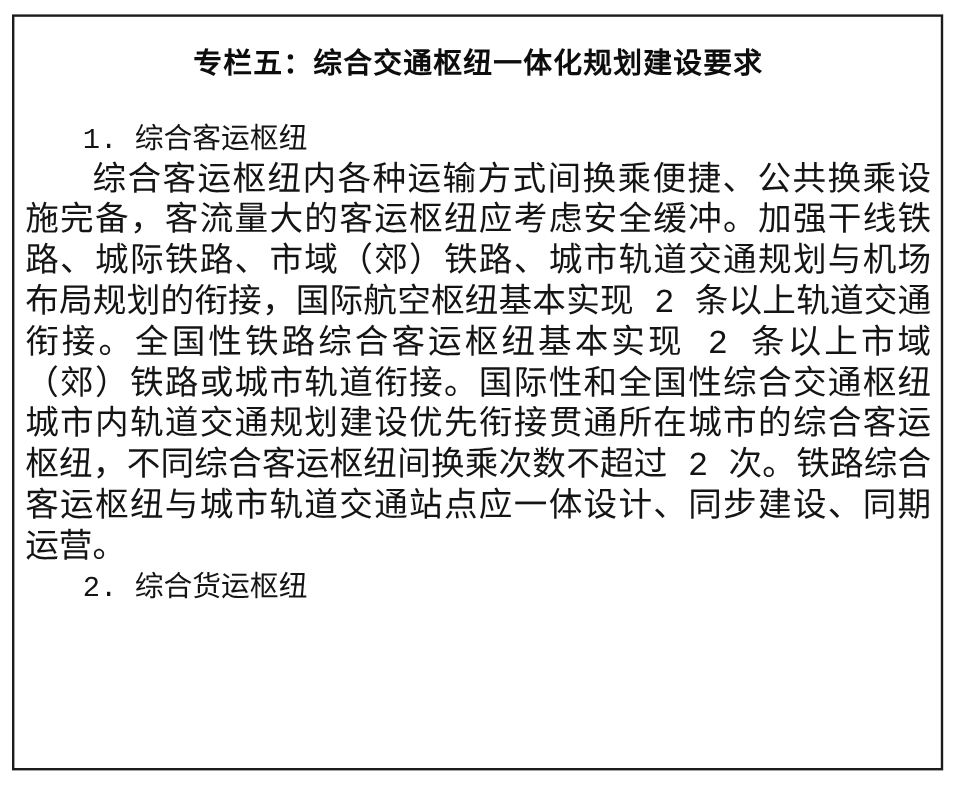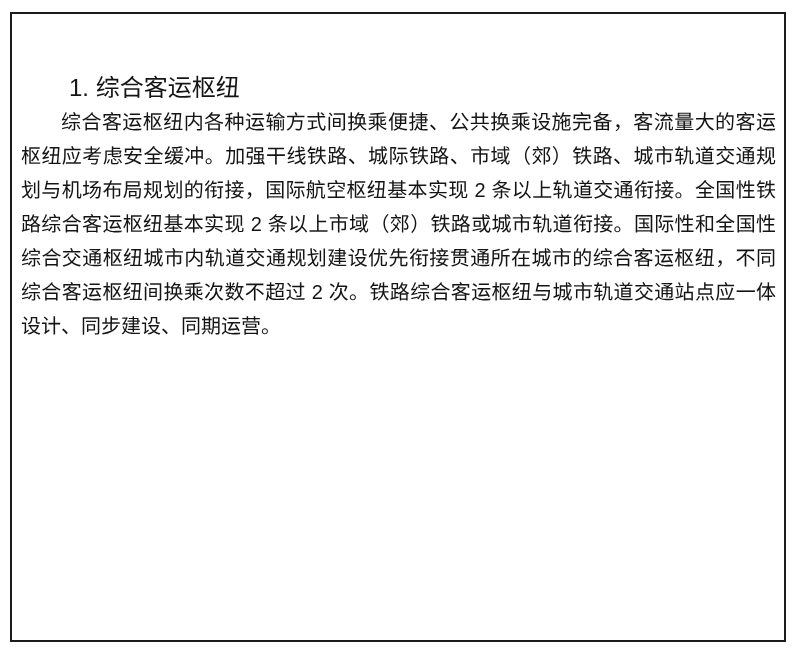--- a/index.html
+++ b/index.html
@@ -29,45 +29,47 @@
     margin: 0 0 26px 0;
     text-align: center;
     font-family: "Liberation Sans", sans-serif;
     font-weight: bold;
     font-size: 24px;
     line-height: 30px;
     letter-spacing: 1px;
     color: #0d0d0d;
   }
   .box-body {
-    font-family: Liberation Sans, sans-serif;
+    font-family: Liberation Mono, monospace;
     color: #141414;
     margin-top: 32px;
   }
   .section-heading {
     margin: 0;
     font-size: 24px;
     line-height: 34px;
     text-indent: 2em;
     font-weight: normal;
     white-space: nowrap;
   }
   .section-para {
     margin: 0;
-    font-size: 20px;
+    font-size: 28px;
     line-height: 34px;
     text-align: justify;
     text-indent: 2em;
   }
 </style>
 </head>
 <body>
 
 <div class="page">
   <div class="callout-box">
+    <h2 class="box-title">专栏五：综合交通枢纽一体化规划建设要求</h2>
 
     <div class="box-body">
       <p class="section-heading">1. 综合客运枢纽</p>
       <p class="section-para">综合客运枢纽内各种运输方式间换乘便捷、公共换乘设施完备，客流量大的客运枢纽应考虑安全缓冲。加强干线铁路、城际铁路、市域（郊）铁路、城市轨道交通规划与机场布局规划的衔接，国际航空枢纽基本实现 2 条以上轨道交通衔接。全国性铁路综合客运枢纽基本实现 2 条以上市域（郊）铁路或城市轨道衔接。国际性和全国性综合交通枢纽城市内轨道交通规划建设优先衔接贯通所在城市的综合客运枢纽，不同综合客运枢纽间换乘次数不超过 2 次。铁路综合客运枢纽与城市轨道交通站点应一体设计、同步建设、同期运营。</p>
 
+      <p class="section-heading">2. 综合货运枢纽</p>
     </div>
   </div>
 </div>
 
 </body></html>

